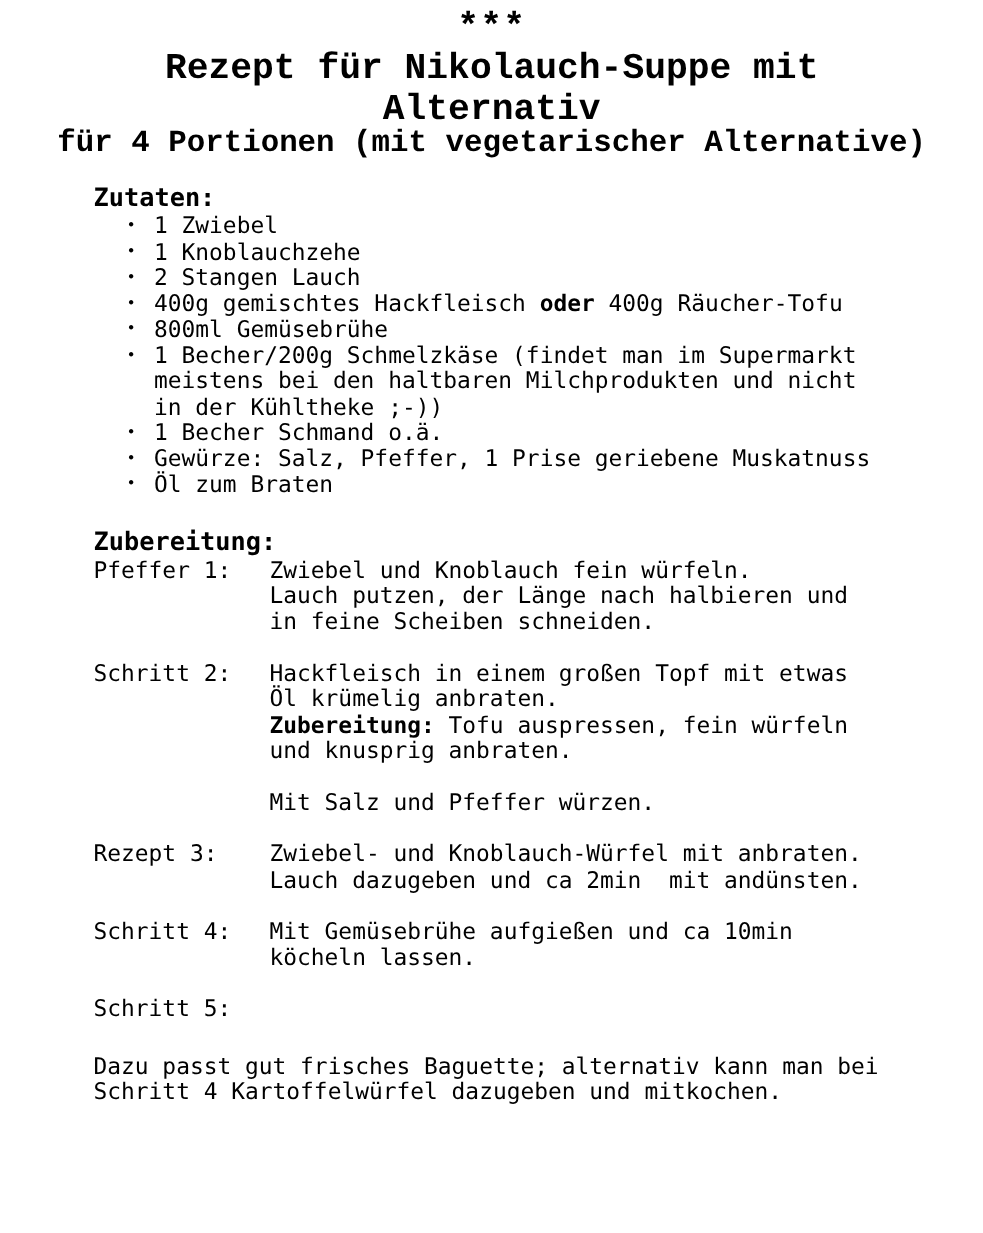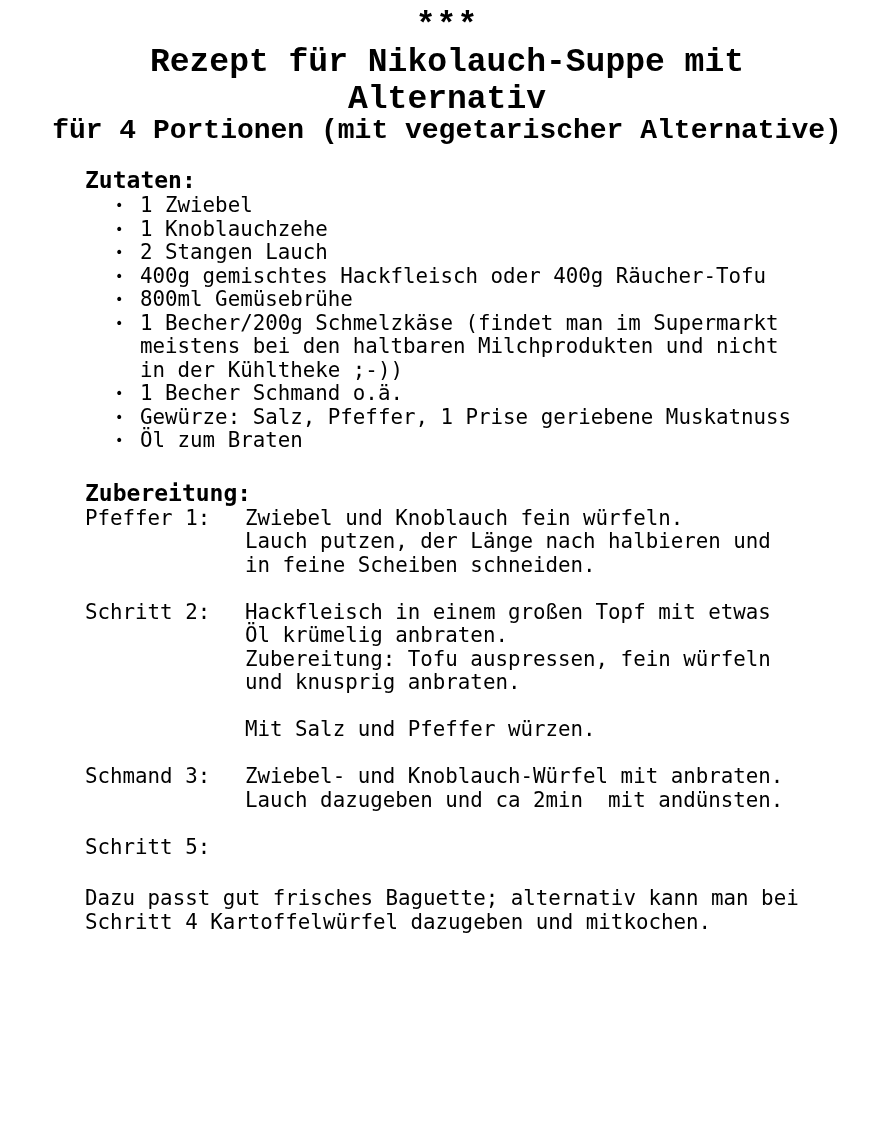--- a/index.html
+++ b/index.html
@@ -81,21 +81,21 @@
     align-items: flex-start;
     margin-bottom: 23.5px;
   }
   .step:last-child { margin-bottom: 0; justify-content: space-between; }
   .step-label {
     flex: none;
     width: 160px;
   }
   .step-text { white-space: pre-wrap; }
 
-  b { font-weight: normal; text-align: right; }
+  b { font-weight: bold; text-align: right; }
 
   
   .footer-note {
     margin: 28px 40px 0 85px;
     white-space: pre-wrap;
   }
 </style>
 </head>
 <body>
 
@@ -164,23 +164,28 @@
       <div class="step">
         <span class="step-label">Schritt 2:</span>
         <span class="step-text"><span>Hackfleisch in einem großen Topf mit etwas
 Öl krümelig anbraten.
 </span><b>Zubereitung:</b><span> Tofu auspressen, fein würfeln
 und knusprig anbraten.
 
 Mit Salz und Pfeffer würzen.</span></span>
       </div>
       <div class="step">
-        <span class="step-label">Schmand 3:</span>
+        <span class="step-label">Rezept 3:</span>
         <span class="step-text"><span>Zwiebel- und Knoblauch-Würfel mit anbraten.
 Lauch dazugeben und ca 2min  mit andünsten.</span><b></b><span></span></span>
+      </div>
+      <div class="step">
+        <span class="step-label">Schritt 4:</span>
+        <span class="step-text"><span>Mit Gemüsebrühe aufgießen und ca 10min
+köcheln lassen.</span><b></b><span></span></span>
       </div>
       <div class="step">
         <span class="step-label">Schritt 5:</span>
       </div>
     </div>
   </section>
 
   <p class="footer-note">Dazu passt gut frisches Baguette; alternativ kann man bei
 Schritt 4 Kartoffelwürfel dazugeben und mitkochen.</p>
 

